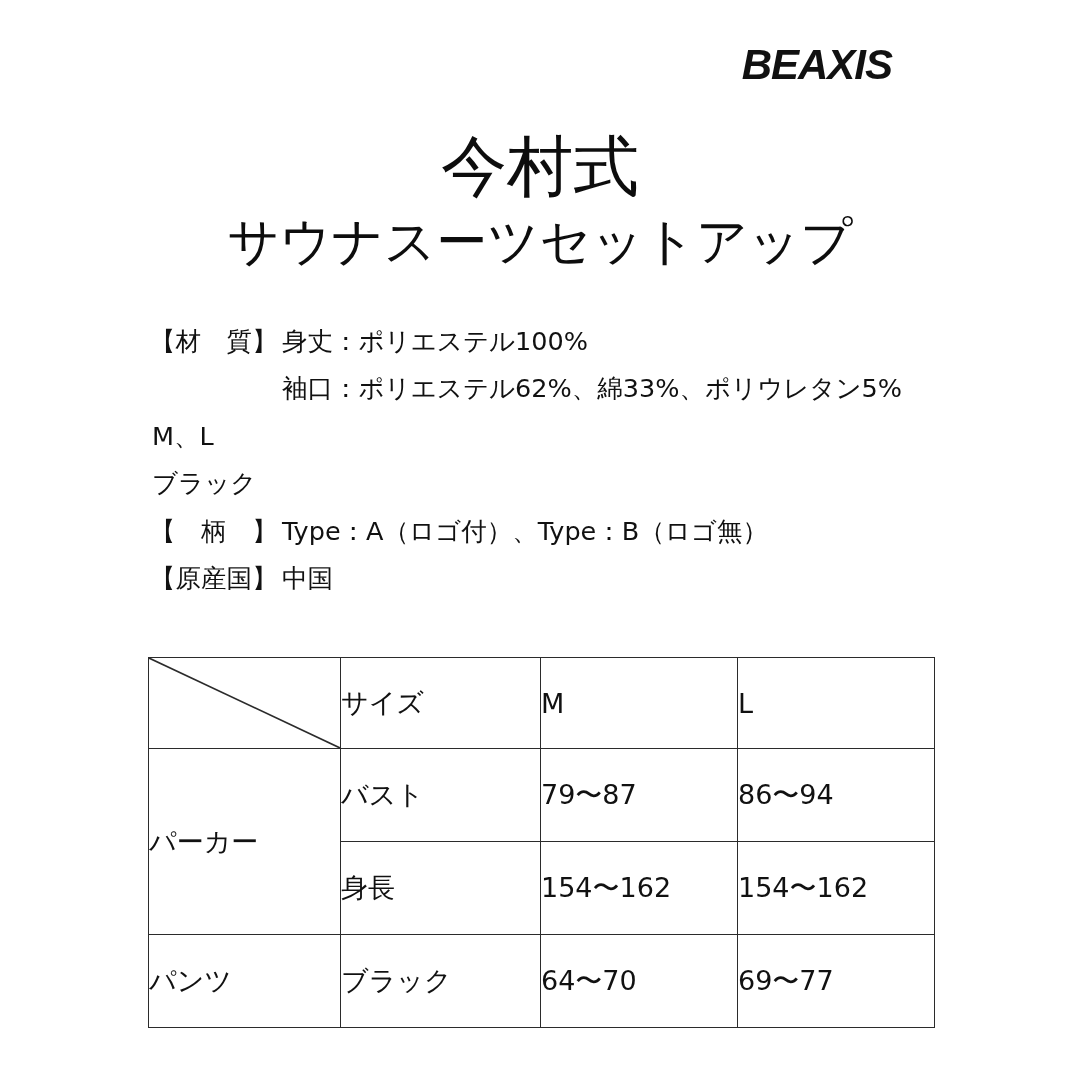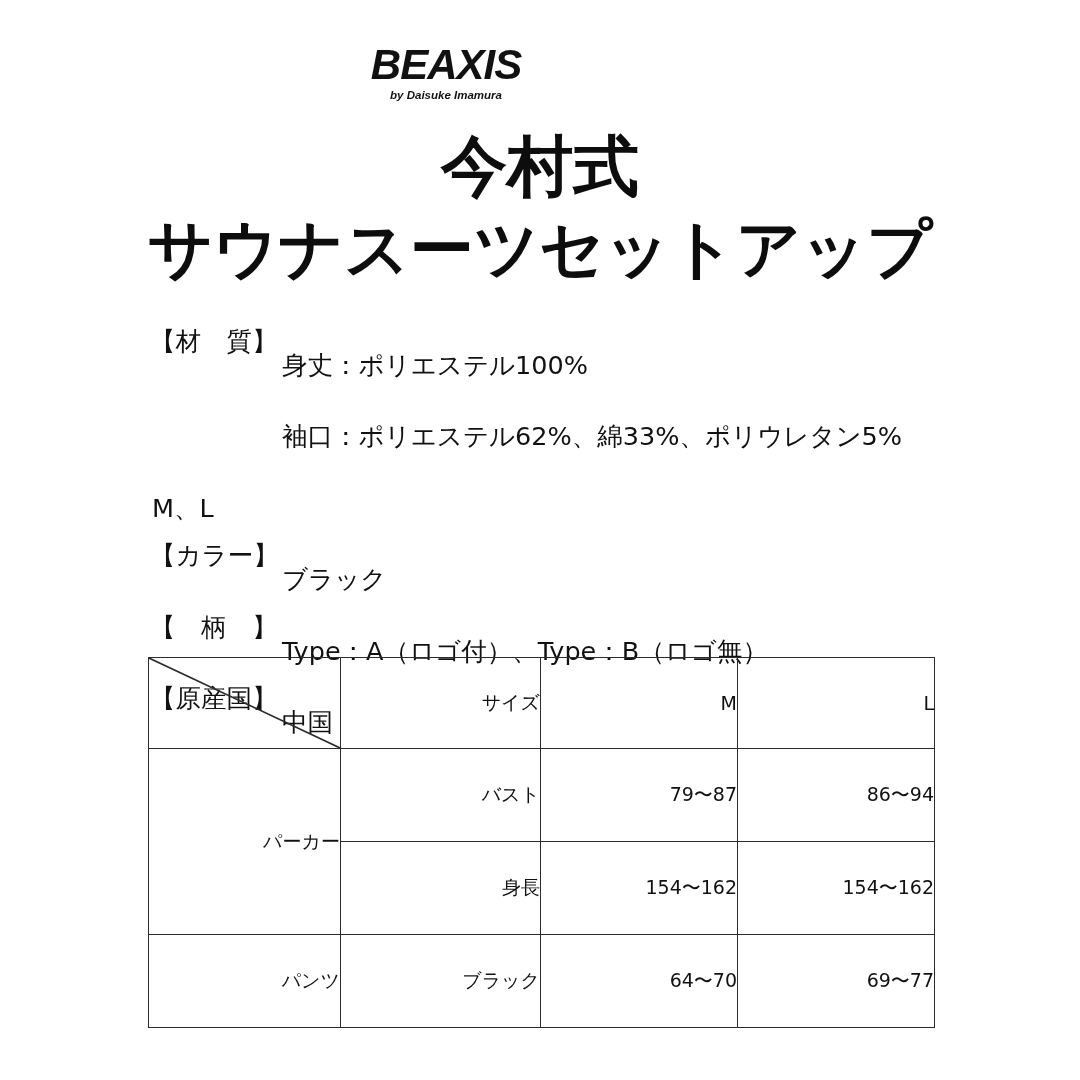--- a/index.html
+++ b/index.html
@@ -20,21 +20,21 @@
     height: 1080px;
     box-sizing: border-box;
   }
 
   
   .brand {
     position: absolute;
     top: 44px;
     left: 0;
     width: 892px;
-    text-align: center;
+    text-align: right;
   }
   .brand-name {
     font-family: "Liberation Sans", sans-serif;
     font-weight: bold;
     font-style: italic;
     font-size: 42px;
     letter-spacing: -1px;
     line-height: 1;
     color: #111;
   }
@@ -51,27 +51,27 @@
   
   .title {
     position: absolute;
     top: 128px;
     left: 0;
     width: 1080px;
     text-align: center;
   }
   .title-line {
     font-family: "DejaVu Sans", sans-serif;
-    font-weight: bold;
+    font-weight: normal;
     color: #0d0d0d;
     line-height: 1.18;
     letter-spacing: 0px;
   }
   .title-line-1 { font-size: 66px; }
-  .title-line-2 { font-size: 64px; margin-top: 6px; }
+  .title-line-2 { font-size: 51px; margin-top: 6px; }
 
   
   .specs {
     position: absolute;
     top: 318px;
     left: 150px;
     width: 840px;
     font-family: "DejaVu Sans", sans-serif;
     font-size: 25.5px;
     line-height: 1.86;
@@ -84,38 +84,37 @@
     justify-content: center;
   }
   .spec-key {
     flex: 0 0 auto;
     width: 130px;
   }
   .spec-key.indent { visibility: hidden; }
   .spec-val {
     flex: 1 1 auto;
     padding-left: 2px;
-    margin-top: 24px;
   }
 
   
   .size-table {
     position: absolute;
     left: 148px;
     top: 657px;
     width: 786px;
     border-collapse: collapse;
     table-layout: fixed;
     font-family: "DejaVu Sans", sans-serif;
   }
   .size-table td {
     border: 1.5px solid #2b2b2b;
-    text-align: right;
+    text-align: left;
     vertical-align: middle;
-    font-size: 19px;
+    font-size: 27px;
     color: #111;
     height: 90px;
     padding: 0;
   }
   .col-cat { width: 192px; }
   .col-item { width: 200px; }
   .col-m { width: 197px; }
   .col-l { width: 197px; }
 
   .corner-cell {
@@ -131,42 +130,40 @@
   }
   .row-tall td { height: 92px; }
 </style>
 </head>
 <body>
 
 <div class="page">
 
   <div class="brand">
     <div class="brand-name">BEAXIS</div>
-    <div class="brand-sub">by Daisuke Imamura</div>
   </div>
 
   <div class="title">
     <div class="title-line title-line-1">今村式</div>
     <div class="title-line title-line-2">サウナスーツセットアップ</div>
   </div>
 
   <div class="specs">
     <div class="spec-row">
       <div class="spec-key">【材　質】</div>
       <div class="spec-val">身丈：ポリエステル100%</div>
     </div>
     <div class="spec-row">
       <div class="spec-key indent">【材　質】</div>
       <div class="spec-val">袖口：ポリエステル62%、綿33%、ポリウレタン5%</div>
     </div>
     <div class="spec-row">
       <div class="spec-val">M、L</div>
     </div>
     <div class="spec-row">
-      <div class="spec-key">【カラー】</div>
       <div class="spec-val">ブラック</div>
     </div>
     <div class="spec-row">
       <div class="spec-key">【　柄　】</div>
       <div class="spec-val">Type：A（ロゴ付）、Type：B（ロゴ無）</div>
     </div>
     <div class="spec-row">
       <div class="spec-key">【原産国】</div>
       <div class="spec-val">中国</div>
     </div>

